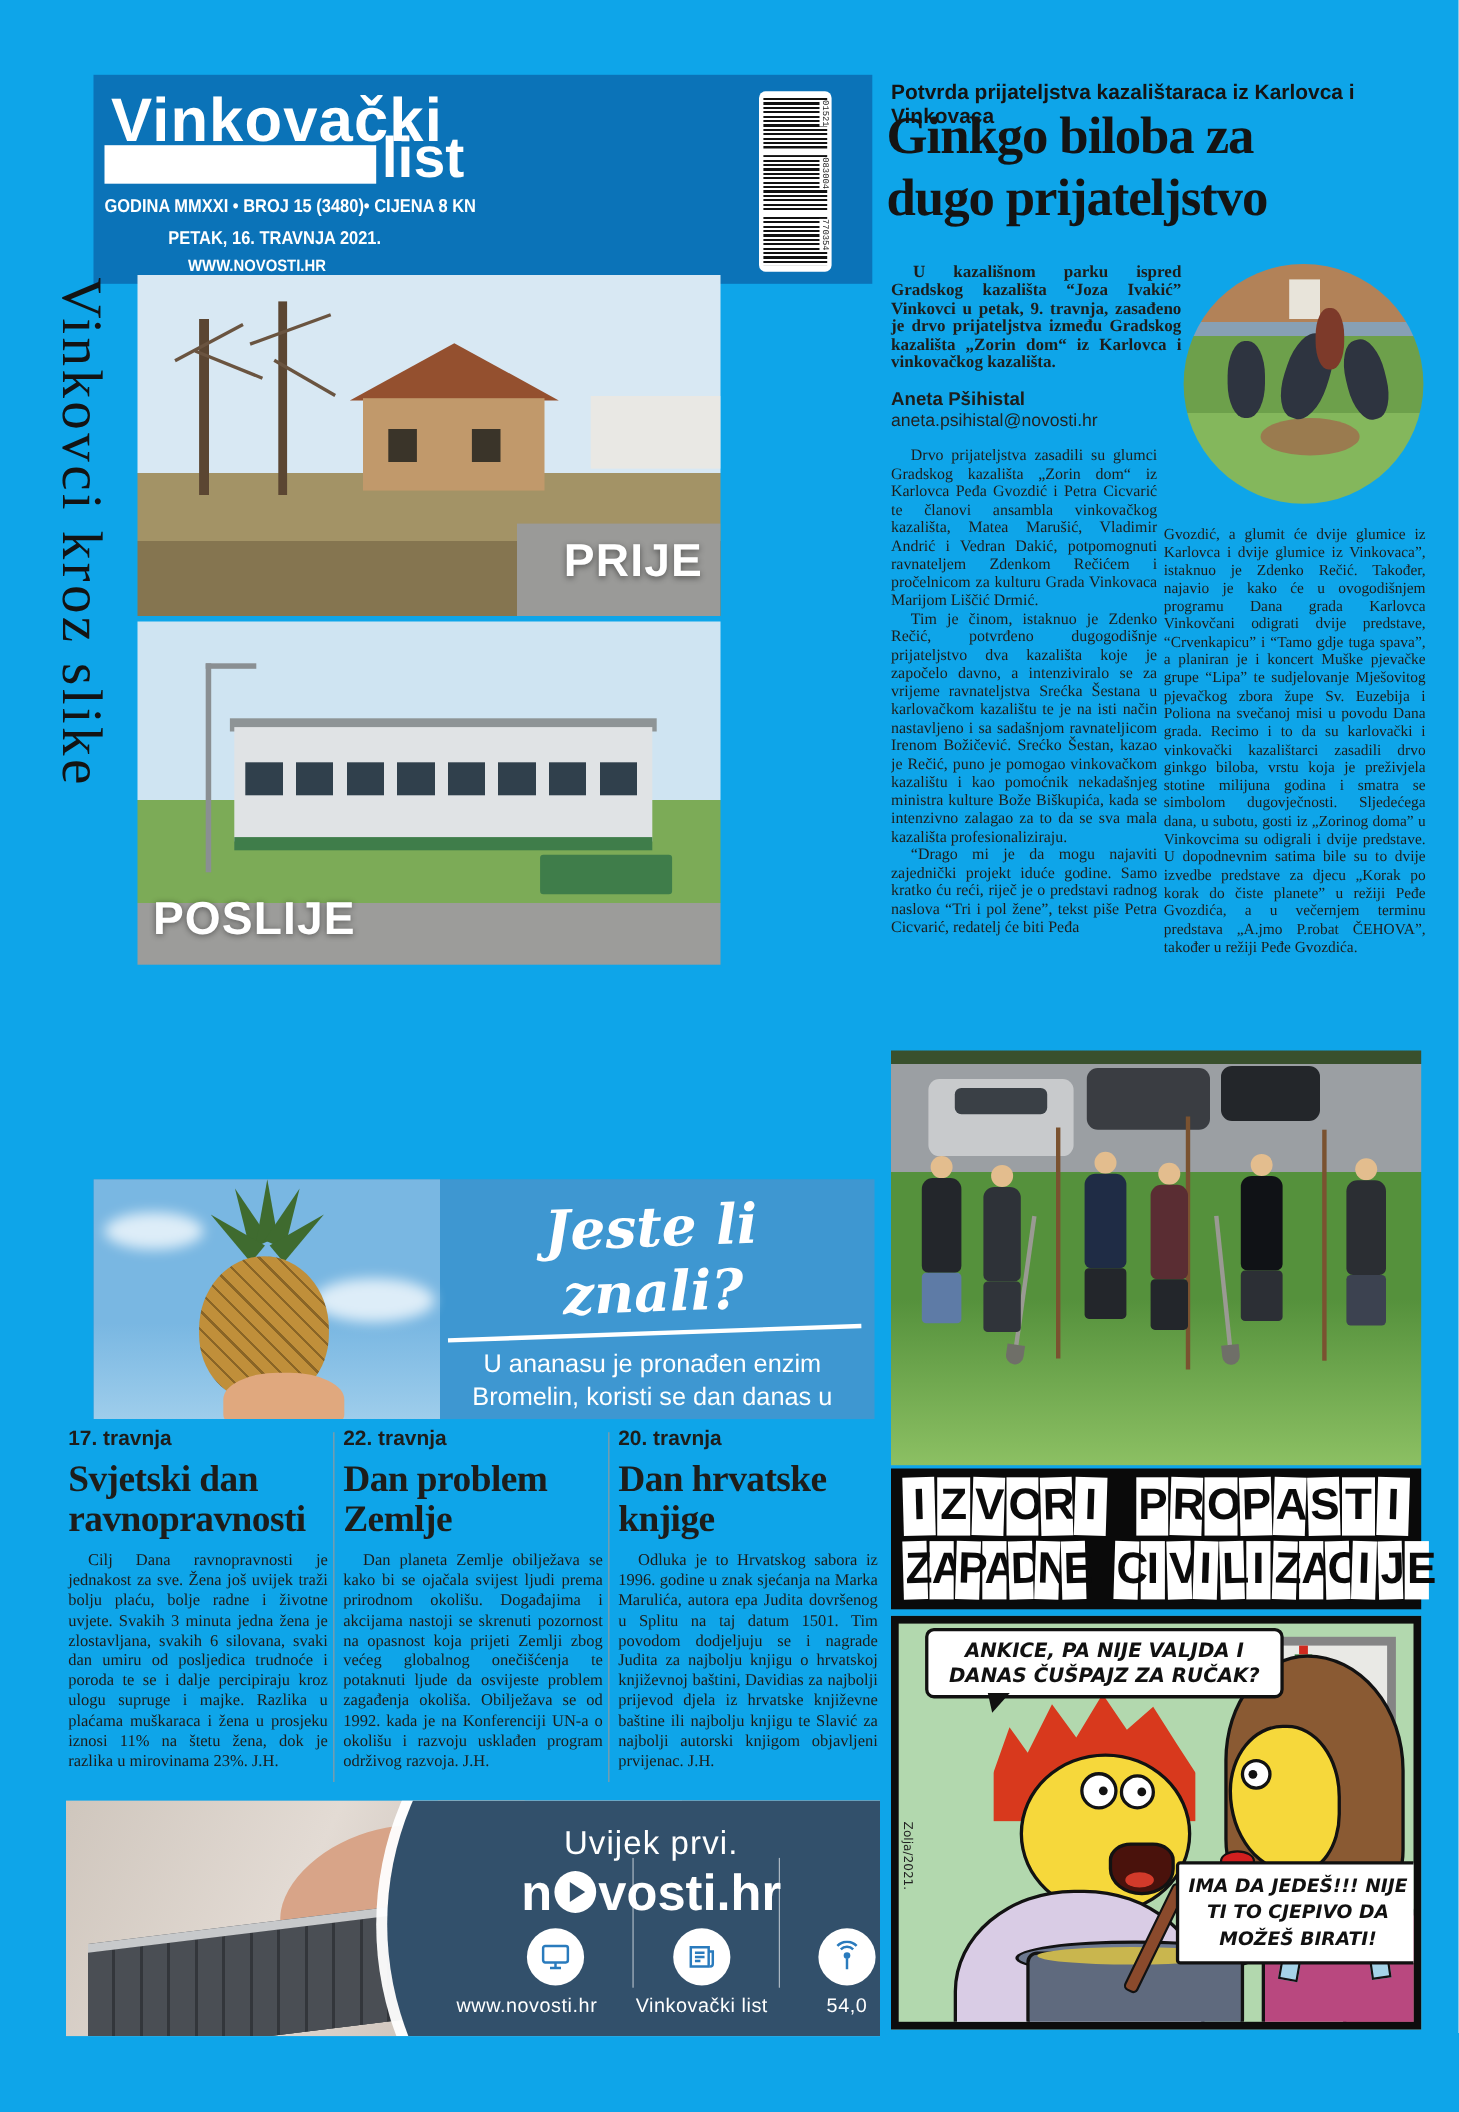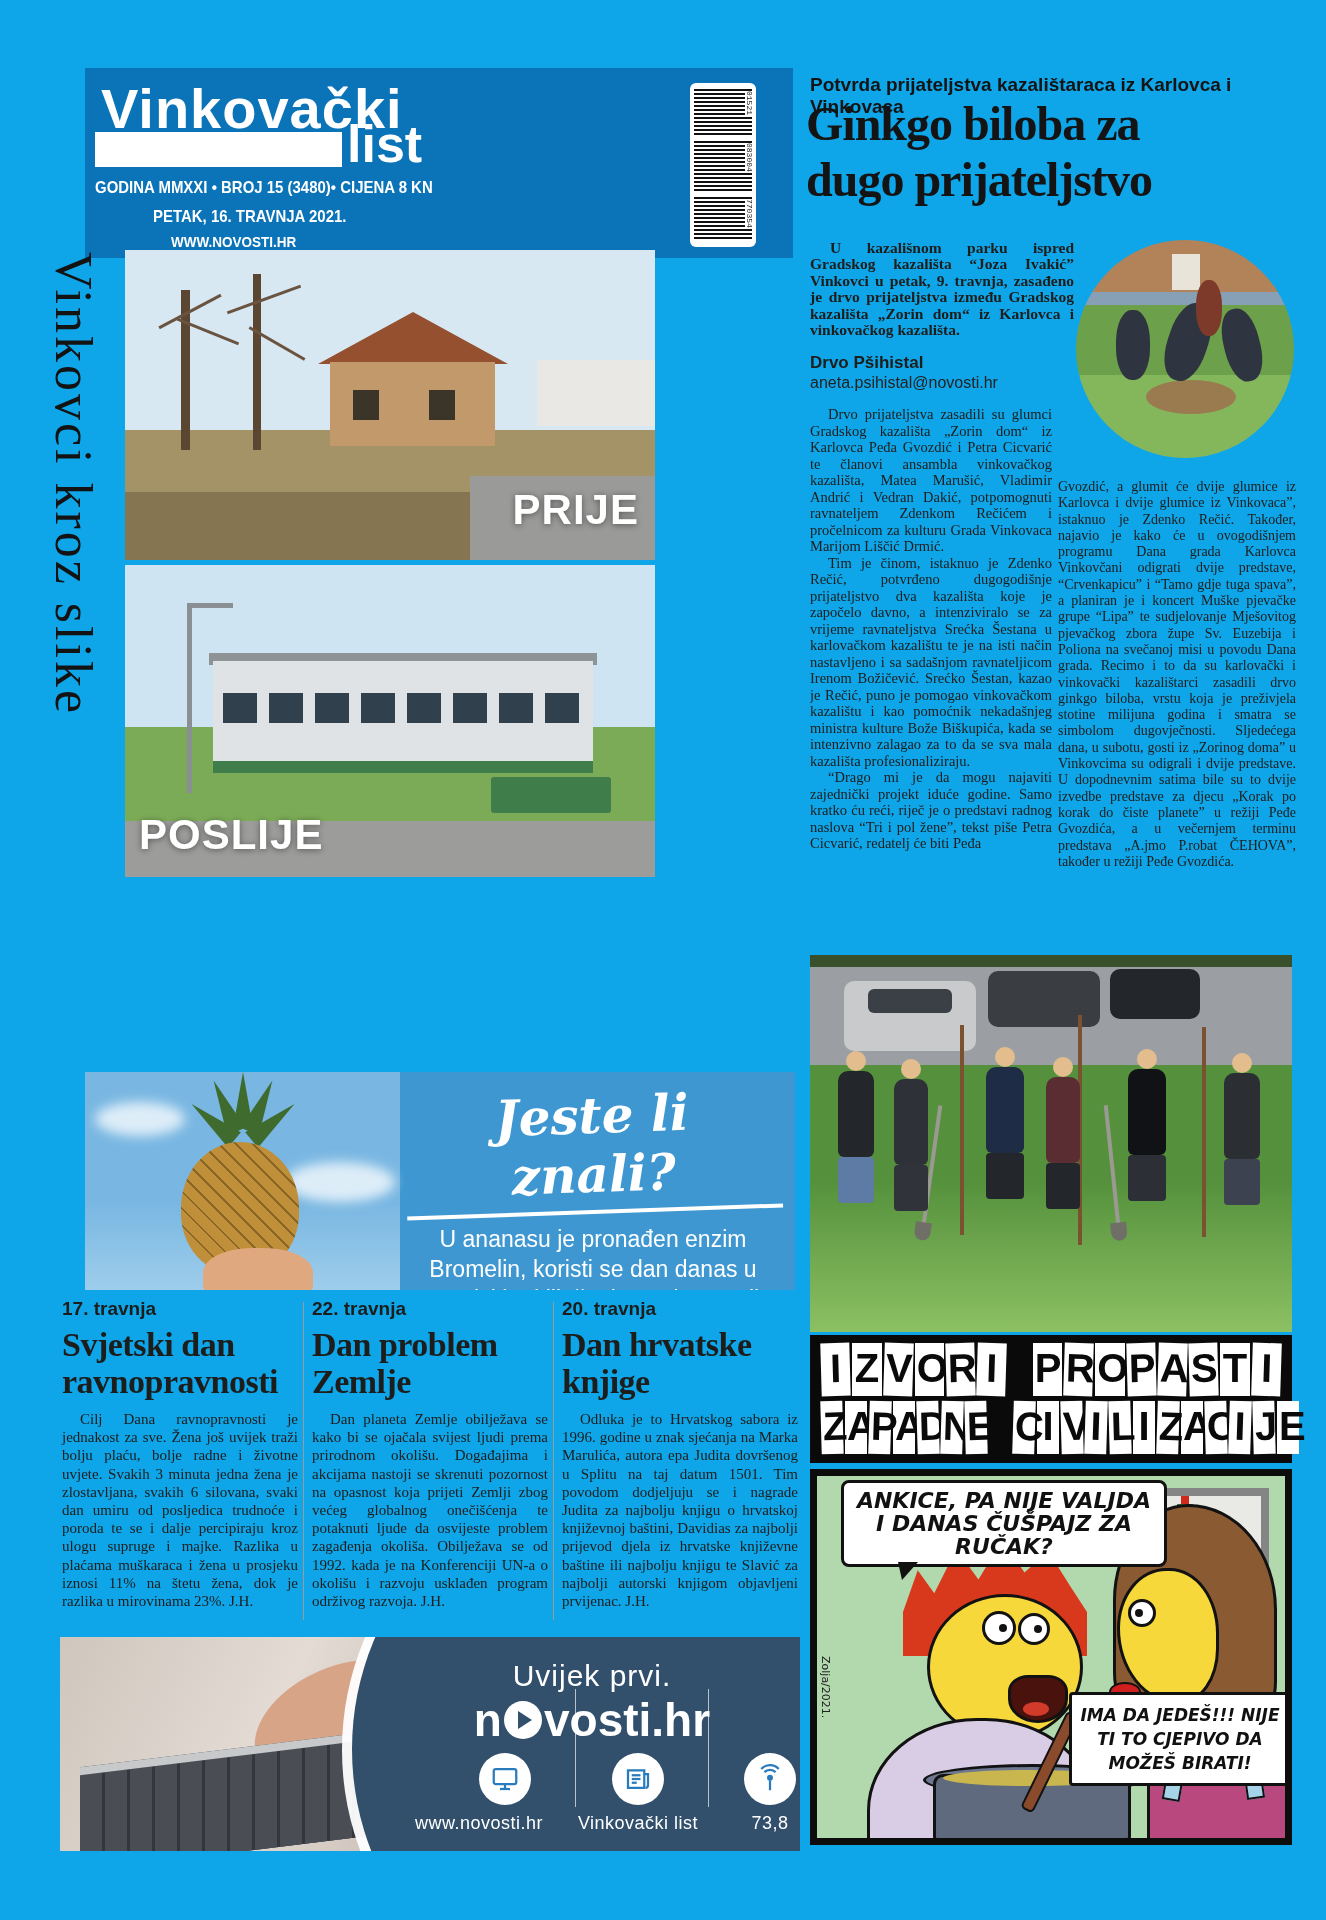--- a/index.html
+++ b/index.html
@@ -142,21 +142,21 @@
   .ct-row{display:flex;justify-content:space-between;height:53px;margin-bottom:5px;}
   .ct-tile{background:#fff;color:#0a0a0a;font-family:"Liberation Sans",sans-serif;font-weight:700;
            font-size:40px;line-height:51px;padding:0 2px;min-width:18px;text-align:center;flex:1;margin:0 1px;}
   .ct-tile:nth-child(odd){transform:rotate(-1.6deg);}
   .ct-tile:nth-child(3n){transform:rotate(1.8deg);}
   .ct-space{flex:0 0 12px;background:transparent;}
   .comic-panel{left:810px;top:1469px;width:482px;height:376px;background:#b2d8ae;border:7px solid #0d0d0d;
                box-sizing:border-box;overflow:hidden;}
   .bubble{position:absolute;background:#fff;border:3px solid #111;color:#111;text-align:center;
           font-family:"DejaVu Sans",sans-serif;font-weight:700;font-style:italic;}
-  .bubble-top{left:24px;top:4px;width:304px;border-radius:8px;font-size:22px;line-height:23px;padding:6px 8px;}
+  .bubble-top{left:24px;top:4px;width:304px;border-radius:8px;font-size:18px;line-height:23px;padding:6px 8px;}
   .bubble-top:after{content:"";position:absolute;left:54px;bottom:-16px;width:0;height:0;
       border-left:4px solid transparent;border-right:16px solid transparent;border-top:18px solid #111;}
   .bubble-bottom{left:252px;top:216px;width:204px;border-radius:4px;font-size:17px;line-height:24px;padding:8px 6px;}
   .boy-hair{position:absolute;left:86px;top:64px;width:184px;height:116px;background:#d8391d;
      clip-path:polygon(0 62%,8% 26%,17% 46%,29% 8%,41% 34%,54% 0,66% 28%,79% 10%,91% 40%,100% 62%,100% 100%,0 100%);}
   .boy-face{position:absolute;left:110px;top:118px;width:150px;height:140px;background:#f6d83b;border:3px solid #121212;border-radius:50%;}
   .eye{position:absolute;background:#fff;border:3px solid #121212;border-radius:50%;}
   .pupil{position:absolute;background:#121212;border-radius:50%;width:8px;height:8px;}
   .boy-mouth{position:absolute;left:78px;top:78px;width:54px;height:42px;background:#4a120c;border:3px solid #121212;border-radius:40% 40% 60% 60%;}
   .tongue{position:absolute;left:12px;bottom:4px;width:26px;height:14px;background:#d23a2a;border-radius:50%;}
@@ -217,21 +217,21 @@
     <p>U kazališnom parku ispred Gradskog kazališta “Joza Ivakić” Vinkovci u petak, 9. travnja, zasađeno je drvo prijateljstva između Gradskog kazališta „Zorin dom“ iz Karlovca i vinkovačkog kazališta.</p>
   </div>
   <div class="abs circle-photo">
     <div class="cp-door"></div>
     <div class="cp-dirt"></div>
     <div class="cp-fig" style="left:40px;top:70px;width:34px;height:70px;"></div>
     <div class="cp-fig" style="left:92px;top:62px;width:40px;height:80px;transform:rotate(18deg);"></div>
     <div class="cp-fig" style="left:148px;top:68px;width:36px;height:74px;transform:rotate(-14deg);"></div>
     <div class="cp-fig" style="left:120px;top:40px;width:26px;height:56px;background:#7d3a2a;"></div>
   </div>
-  <div class="abs byline-name">Drvo Pšihistal</div>
+  <div class="abs byline-name">Aneta Pšihistal</div>
   <div class="abs byline-email">aneta.psihistal@novosti.hr</div>
 
   <div class="abs body-col col-left">
     <p>Drvo prijateljstva zasadili su glumci Gradskog kazališta „Zorin dom“ iz Karlovca Peđa Gvozdić i Petra Cicvarić te članovi ansambla vinkovačkog kazališta, Matea Marušić, Vladimir Andrić i Vedran Dakić, potpomognuti ravnateljem Zdenkom Rečićem i pročelnicom za kulturu Grada Vinkovaca Marijom Liščić Drmić.</p>
     <p>Tim je činom, istaknuo je Zdenko Rečić, potvrđeno dugogodišnje prijateljstvo dva kazališta koje je započelo davno, a intenziviralo se za vrijeme ravnateljstva Srećka Šestana u karlovačkom kazalištu te je na isti način nastavljeno i sa sadašnjom ravnateljicom Irenom Božičević. Srećko Šestan, kazao je Rečić, puno je pomogao vinkovačkom kazalištu i kao pomoćnik nekadašnjeg ministra kulture Bože Biškupića, kada se intenzivno zalagao za to da se sva mala kazališta profesionaliziraju.</p>
     <p>“Drago mi je da mogu najaviti zajednički projekt iduće godine. Samo kratko ću reći, riječ je o predstavi radnog naslova “Tri i pol žene”, tekst piše Petra Cicvarić, redatelj će biti Peđa</p>
   </div>
   <div class="abs body-col col-right">
     <p class="cont">Gvozdić, a glumit će dvije glumice iz Karlovca i dvije glumice iz Vinkovaca”, istaknuo je Zdenko Rečić. Također, najavio je kako će u ovogodišnjem programu Dana grada Karlovca Vinkovčani odigrati dvije predstave, “Crvenkapicu” i “Tamo gdje tuga spava”, a planiran je i koncert Muške pjevačke grupe “Lipa” te sudjelovanje Mješovitog pjevačkog zbora župe Sv. Euzebija i Poliona na svečanoj misi u povodu Dana grada. Recimo i to da su karlovački i vinkovački kazalištarci zasadili drvo ginkgo biloba, vrstu koja je preživjela stotine milijuna godina i smatra se simbolom dugovječnosti. Sljedećega dana, u subotu, gosti iz „Zorinog doma” u Vinkovcima su odigrali i dvije predstave. U dopodnevnim satima bile su to dvije izvedbe predstave za djecu „Korak po korak do čiste planete” u režiji Peđe Gvozdića, a u večernjem terminu predstava „A.jmo P.robat ČEHOVA”, također u režiji Peđe Gvozdića.</p>
   </div>
@@ -380,21 +380,21 @@
       <div class="ad-icon-label" style="left:503px;top:176px;">Vinkovački list</div>
       <div class="ad-div" style="left:648px;"></div>
       <div class="icon-circle" style="left:684px;top:116px;">
         <svg width="30" height="30" viewBox="0 0 24 24" fill="none" stroke="#2a7bbd" stroke-width="1.8">
           <circle cx="12" cy="11" r="2.4" fill="#2a7bbd" stroke="none"></circle>
           <line x1="12" y1="13" x2="12" y2="21"></line>
           <path d="M7.5 6.5a6.3 6.3 0 0 1 9 0"></path>
           <path d="M5 4a9.5 9.5 0 0 1 14 0"></path>
         </svg>
       </div>
-      <div class="ad-icon-label" style="left:635px;top:176px;">73,8</div>
+      <div class="ad-icon-label" style="left:635px;top:176px;">54,0</div>
     </div>
   </div>
 
   <div class="abs comic-title">
     <div class="ct-row">
         <div class="ct-tile">I</div>
         <div class="ct-tile">Z</div>
         <div class="ct-tile">V</div>
         <div class="ct-tile">O</div>
         <div class="ct-tile">R</div>

